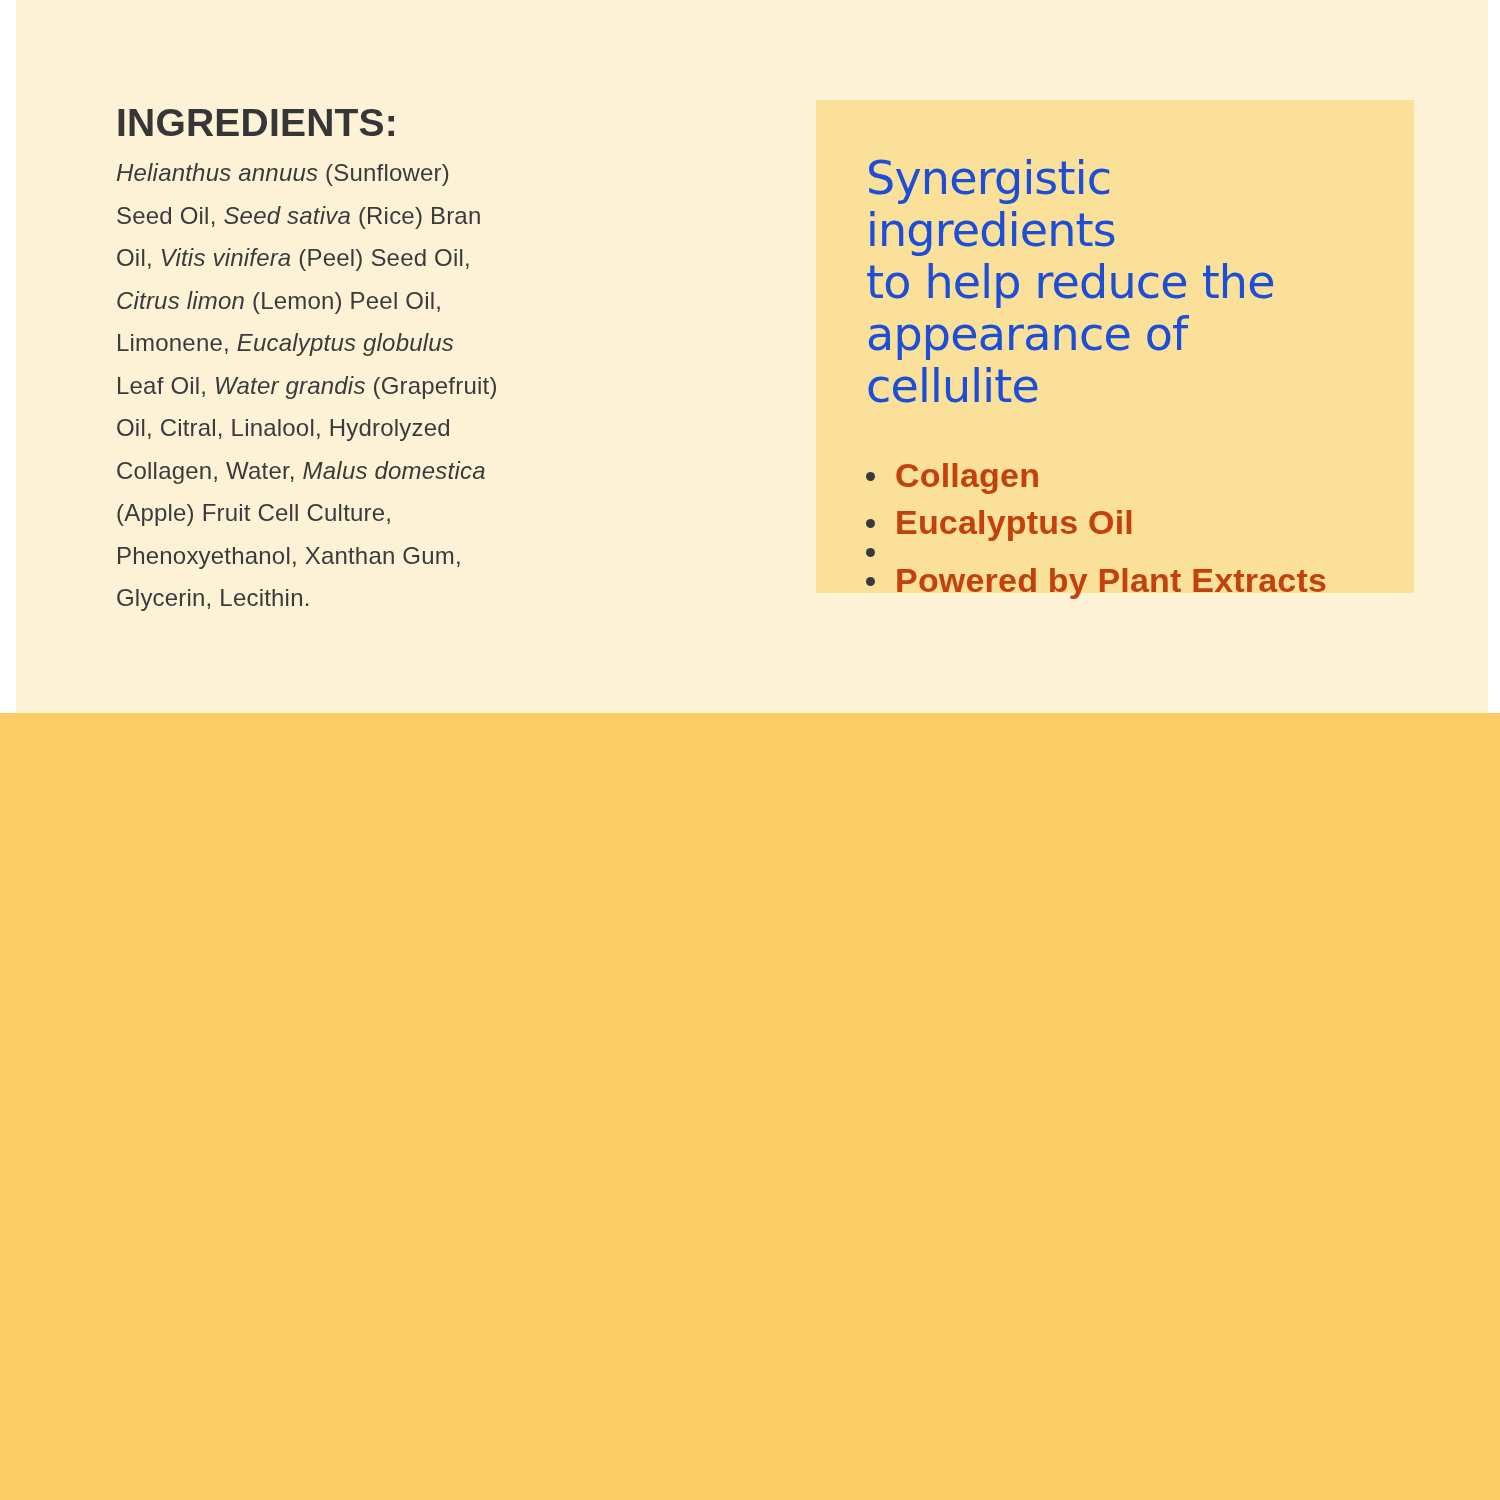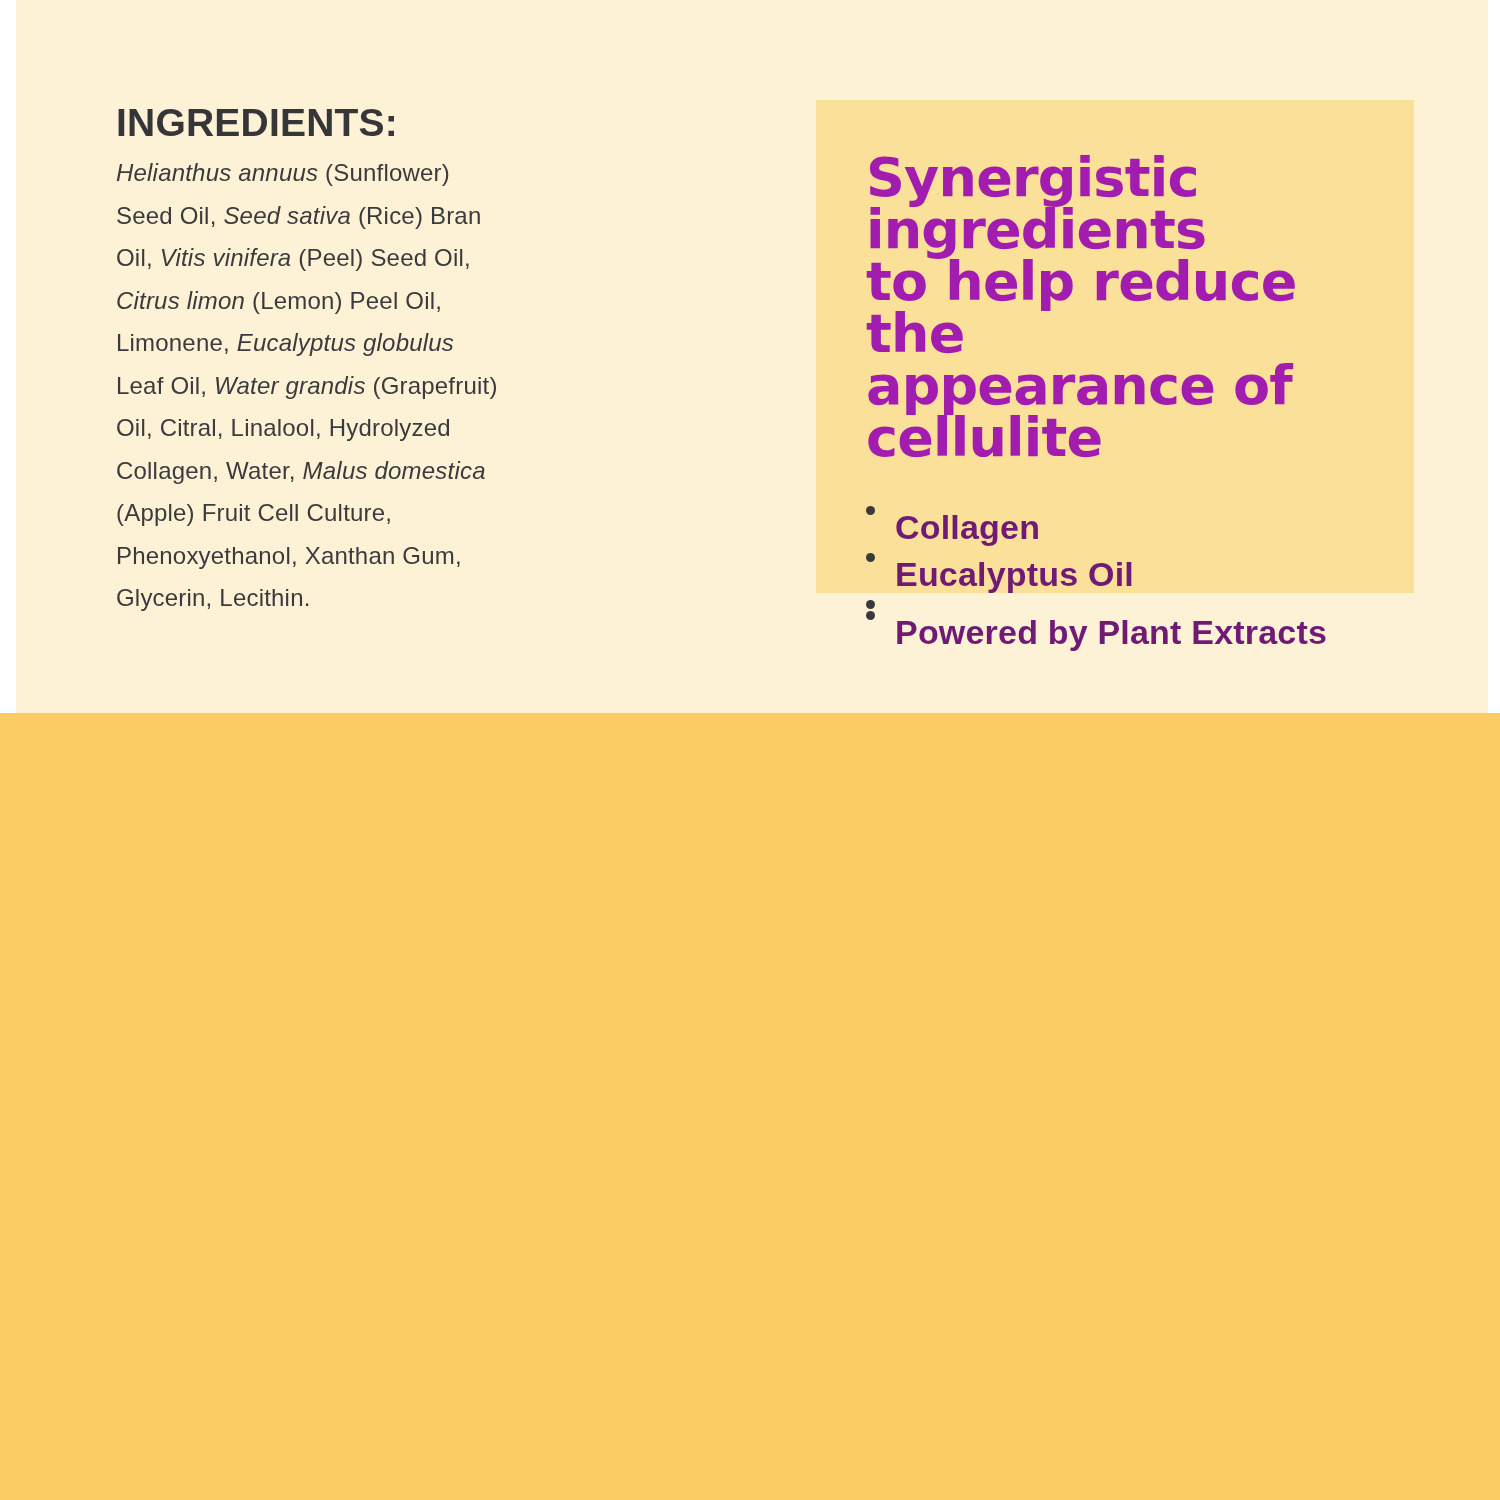--- a/index.html
+++ b/index.html
@@ -22,27 +22,27 @@
   .body-text .seg-i{font-style:italic;}
 
   .ingredients-block{left:100px;top:100px;width:690px;}
   .ingredients-block .body-text{margin-top:6px;}
 
   .synergy-box{
     left:800px;top:100px;width:598px;height:493px;background:#FAE099;
     box-sizing:border-box;padding:52px 46px 0 50px;
   }
   .synergy-heading{
-    font-family:"DejaVu Sans",sans-serif;font-weight:700;color:#a21caf;
-    font-size:54px;line-height:52px;margin:0;white-space:pre-line;letter-spacing:-0.8px;
+    font-family:"DejaVu Sans",sans-serif;font-weight:400;color:#1d4ed8;
+    font-size:46px;line-height:52px;margin:0;white-space:pre-line;letter-spacing:-0.8px;
   }
   .synergy-list{list-style:none;margin:40px 0 0 0;padding:0;}
   .synergy-list li{
-    display:flex;align-items:flex-start;font-size:34px;font-weight:700;
-    line-height:47px;color:#701a75;letter-spacing:0.2px;
+    display:flex;align-items:center;font-size:34px;font-weight:700;
+    line-height:47px;color:#c2410c;letter-spacing:0.2px;
   }
   .dot{
     width:9px;height:9px;border-radius:50%;background:#3A3A3C;
     flex:0 0 auto;margin-right:20px;margin-top:2px;
   }
 </style>
 </head>
 <body>
 
 <div class="sheet">

